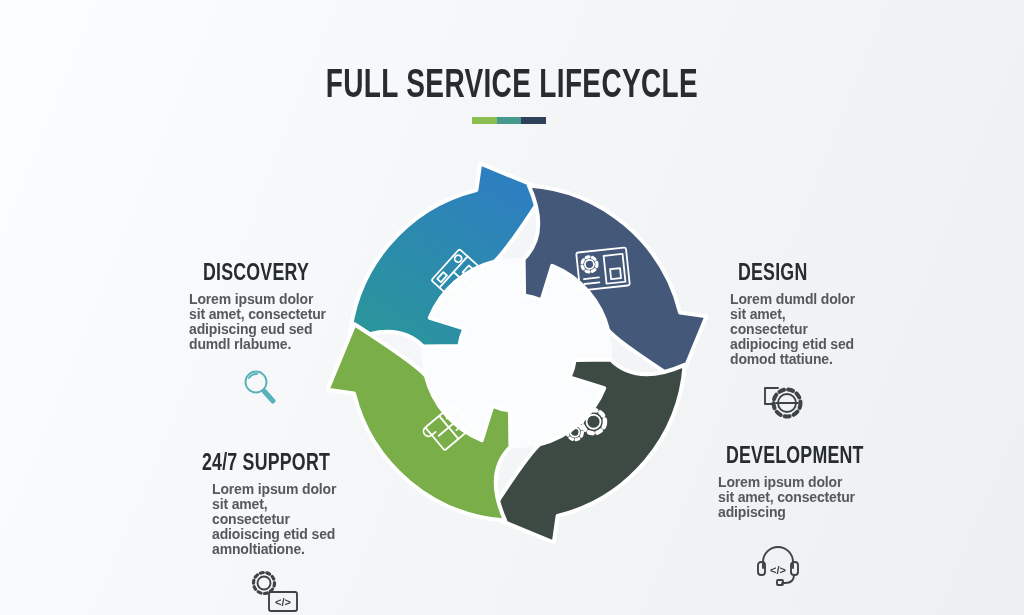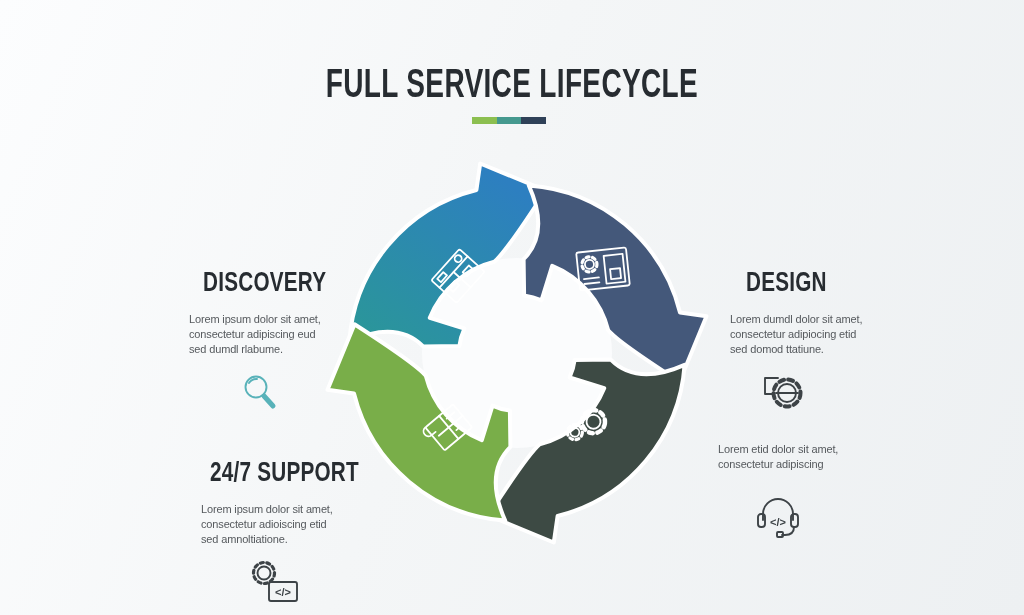--- a/index.html
+++ b/index.html
@@ -15,27 +15,27 @@
   .title-wrap h1{
     margin:0;font-size:40px;line-height:1;font-weight:bold;color:#272c31;letter-spacing:.5px;
   }
   .condc{display:inline-block;transform:scaleX(.70);transform-origin:center;white-space:nowrap;}
   .condl{display:inline-block;transform:scaleX(.74);transform-origin:left center;white-space:nowrap;}
   .title-bar{position:absolute;top:117px;left:472px;width:74px;height:7px;display:flex;}
   .title-bar span{flex:1;display:block;}
 
   
   .sec{position:absolute;}
-  .sec h2{margin:16px;font-size:28px;line-height:1;font-weight:bold;color:#272c31;letter-spacing:.3px;}
-  .sec p{margin:7px 0 0 0;font-size:11px;line-height:15px;color:#55595d;letter-spacing:-.15px;}
+  .sec h2{margin:8px;font-size:24px;line-height:1;font-weight:bold;color:#272c31;letter-spacing:.3px;}
+  .sec p{margin:7px 0 0 0;font-size:14px;line-height:15px;color:#55595d;letter-spacing:-.15px;font-weight:bold;}
   #sec-discovery{left:189px;top:252px;width:140px;}
   #sec-discovery h2{margin-left:14px;}
   #sec-design{left:730px;top:252px;width:136px;}
   #sec-support{left:194px;top:442px;width:146px;}
-  #sec-support p{margin-left:7px;}
+  #sec-support p{margin-left:18px;}
   #sec-development{left:718px;top:435px;width:140px;}
   .icon-wrap{line-height:0;}
   #sec-discovery .icon-wrap{margin:8px 0 0 44px;}
   #sec-design .icon-wrap{margin:10px 0 0 28px;}
   #sec-support .icon-wrap{margin:6px 0 0 48px;}
   #sec-development .icon-wrap{margin:14px 0 0 32px;}
 
   
   .cycle{position:absolute;left:317px;top:153px;width:400px;height:400px;}
   .segp{stroke:#fff;stroke-width:4;stroke-linejoin:round;}
@@ -161,21 +161,22 @@
           <circle cx="-8" cy="-8" r="6.5"></circle>
           <circle cx="-8" cy="-8" r="10.5" class="teeth-sml"></circle>
           <rect x="-3" y="1" width="28" height="19" rx="2" fill="#f2f4f5"></rect>
           <text x="11" y="15" text-anchor="middle" class="codetext">&lt;/&gt;</text>
         </g>
       </svg>
     </div>
   </div>
 
   <div class="sec" id="sec-development">
-    <p>Lorem etid dolor sit amet, consectetur adipiscing</p>
+    <h2><span class="condl">DEVELOPMENT</span></h2>
+    <p>Lorem ipsum dolor sit amet, consectetur adipiscing</p>
     <div class="icon-wrap">
       <svg width="56" height="56" viewBox="-28 -28 56 56">
         <g class="licon" stroke="#3d4347">
           <path d="M-15,6 v-6 a15,15 0 0 1 30,0 v6"></path>
           <rect x="-20" y="0" width="7" height="13" rx="3"></rect>
           <rect x="13" y="0" width="7" height="13" rx="3"></rect>
           <path d="M16,13 q0,8 -9,8 h-3"></path>
           <rect x="-1" y="18" width="6" height="5" rx="1"></rect>
           <text x="0" y="12" text-anchor="middle" class="codetext">&lt;/&gt;</text>
         </g>

